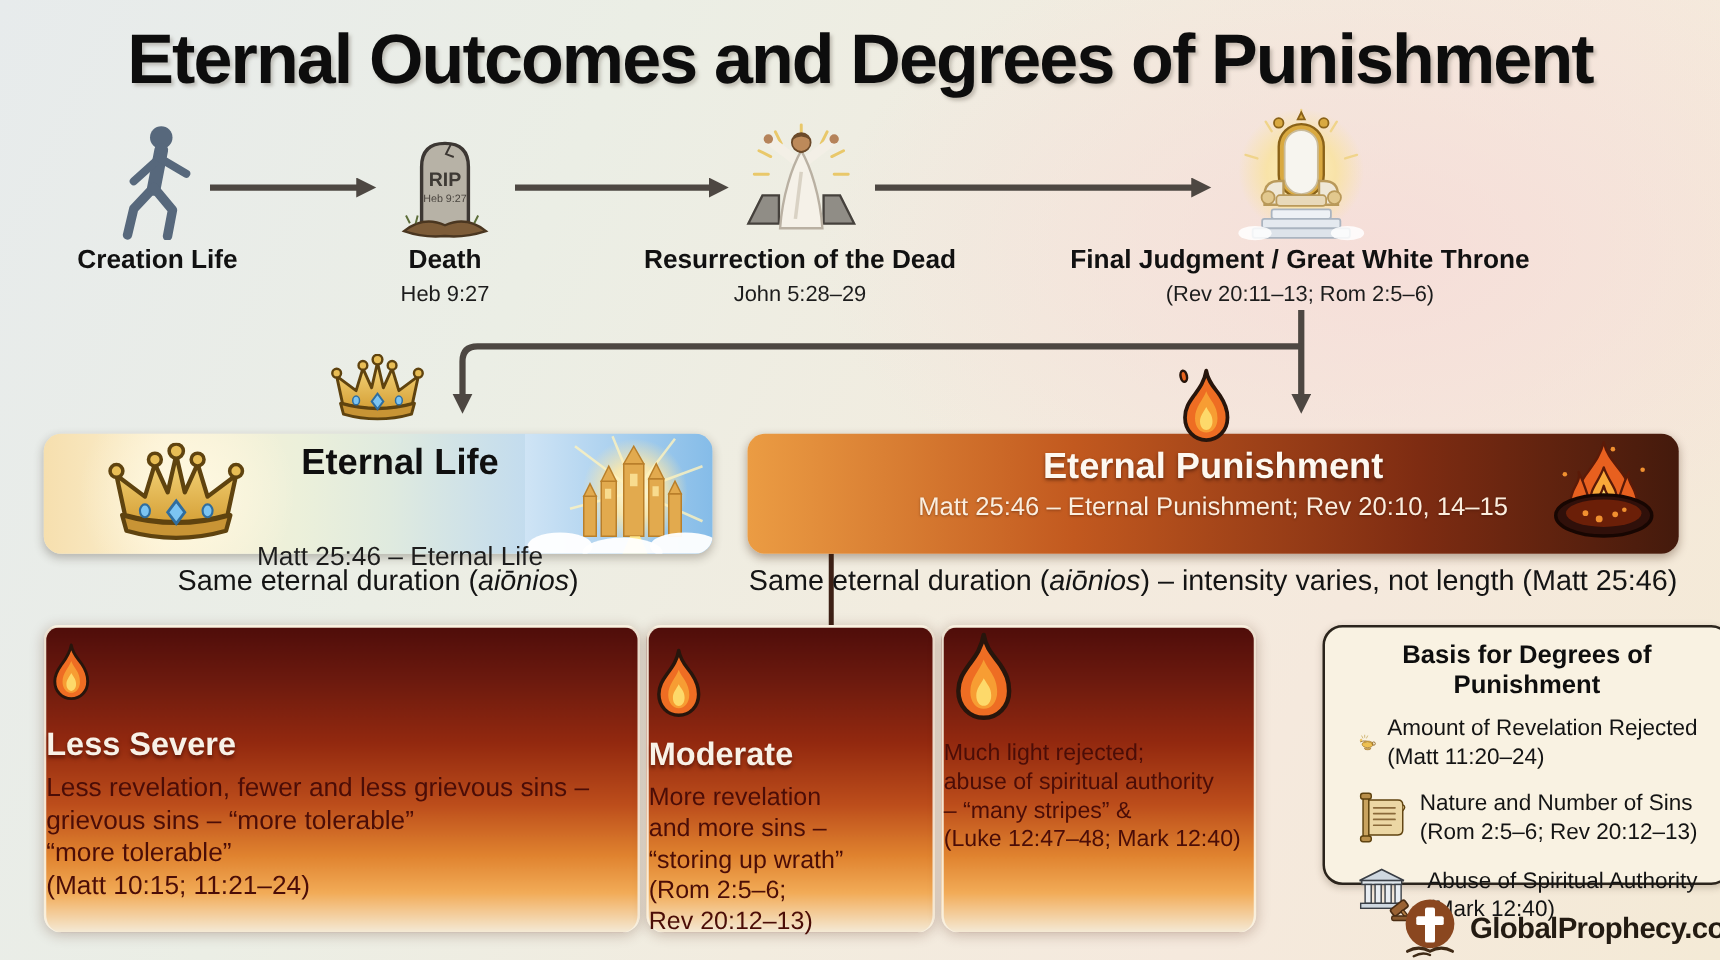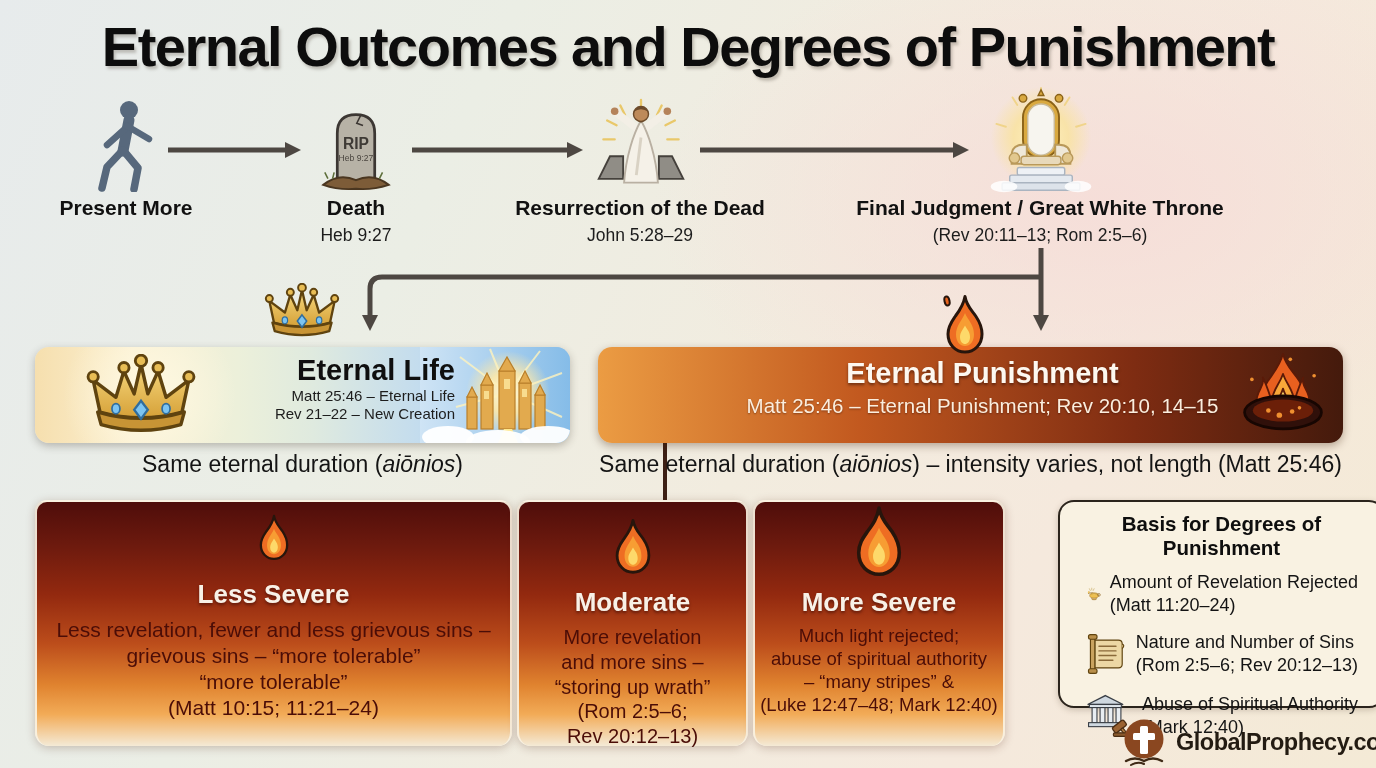--- a/index.html
+++ b/index.html
@@ -16,36 +16,36 @@
   .step-label{font-size:21px;font-weight:700;color:#111;text-align:center;z-index:2;}
   .step-ref{font-size:17.5px;color:#1c1c1c;text-align:center;z-index:2;}
   
   #overlay{left:0;top:0;width:1376px;height:768px;z-index:1;pointer-events:none;}
   
   .life-box{left:35px;top:347px;width:535px;height:96px;border-radius:14px;z-index:2;
     background:linear-gradient(90deg,#f6dfae 0%,#fbf0d2 18%,#ecf0da 38%,#dfeadf 52%,#c3dcee 72%,#97c4e8 100%);
     box-shadow:0 3px 8px rgba(60,50,40,.30);}
   .life-glow{left:0;top:0;width:240px;height:96px;border-radius:14px;
     background:radial-gradient(circle at 115px 48px,#fff9e2 0%,rgba(255,247,220,0) 65%);}
-  .life-text{left:150px;top:7px;width:270px;text-align:right;}
+  .life-text{left:150px;top:7px;width:270px;text-align:center;}
   .life-title{font-size:29px;font-weight:800;color:#0f0f0f;}
-  .life-line{font-size:15px;color:#1d1d1d;line-height:1.22;}
+  .life-line{font-size:21px;color:#1d1d1d;line-height:1.22;margin-top:46px;}
   .city-wrap{right:0;top:0;width:150px;height:96px;border-radius:0 14px 14px 0;overflow:hidden;}
   .pun-box{left:598px;top:347px;width:745px;height:96px;border-radius:14px;z-index:2;
     background:linear-gradient(90deg,#eb9c43 0%,#c2591f 35%,#7e2c12 72%,#441a0c 100%);
     box-shadow:0 3px 8px rgba(60,30,10,.35);}
-  .pun-text{left:0;top:10px;width:745px;text-align:center;padding-left:12px;}
+  .pun-text{left:0;top:10px;width:745px;text-align:center;}
   .pun-title{font-size:29px;font-weight:800;color:#fdf8f0;text-shadow:0 2px 3px rgba(30,5,0,.5);}
   .pun-line{font-size:20.5px;color:#fbeede;margin-top:4px;text-shadow:0 1px 2px rgba(30,5,0,.4);}
   .note{top:451px;font-size:23px;color:#141414;text-align:center;z-index:2;}
   .it{font-style:italic;}
   .drop-line{left:663px;top:443px;width:4px;height:58px;background:#3d2015;z-index:1;}
   
   .deg{top:500px;height:246px;z-index:2;border:2px solid rgba(250,242,226,.92);border-bottom:none;
-    border-radius:12px 12px 14px 14px;box-sizing:border-box;text-align:center;
+    border-radius:12px 12px 14px 14px;box-sizing:border-box;text-align:left;
     background:linear-gradient(180deg,#4f0d0a 0%,#6d1a0e 18%,#93290f 38%,#bc4d1b 58%,#e0832f 75%,#f2ab57 87%,#f4ead6 100%);
     box-shadow:0 2px 10px rgba(80,30,10,.25);}
   .deg-title{font-size:26px;font-weight:800;color:#f8f1e7;text-shadow:0 2px 3px rgba(50,8,4,.55);}
   .deg-body{margin-top:7px;color:#4b0d07;font-weight:500;line-height:1.24;}
   .flame{display:inline-block;}
   
   .basis{left:1058px;top:500px;width:327px;height:208px;box-sizing:border-box;z-index:2;
     background:#f9f2e2;border:2px solid #2b241c;border-radius:16px;padding:10px 25px;
     box-shadow:0 2px 6px rgba(80,60,40,.25);}
   .basis-title{font-size:20.5px;font-weight:800;color:#0e0e0e;text-align:center;}
@@ -167,21 +167,21 @@
     <circle cx="27" cy="76" r="5.5" fill="#e2c88e" stroke="#b9995a" stroke-width="1.5"></circle>
     <circle cx="83" cy="76" r="5.5" fill="#e2c88e" stroke="#b9995a" stroke-width="1.5"></circle>
     <rect x="34" y="74" width="42" height="9" rx="3" fill="#e8d9ba" stroke="#b9995a" stroke-width="1.5"></rect>
     <rect x="30" y="86" width="50" height="8" rx="2" fill="#eef1f5" stroke="#aab4c0" stroke-width="1.5"></rect>
     <rect x="22" y="94" width="66" height="8" rx="2" fill="#e4e9ef" stroke="#aab4c0" stroke-width="1.5"></rect>
     <rect x="14" y="102" width="82" height="8" rx="2" fill="#dde3ea" stroke="#aab4c0" stroke-width="1.5"></rect>
     <ellipse cx="16" cy="106" rx="14" ry="6" fill="#ffffff" opacity=".85"></ellipse>
     <ellipse cx="94" cy="106" rx="14" ry="6" fill="#ffffff" opacity=".85"></ellipse>
   </svg>
 
-  <div class="abs step-label" style="left:26px;top:196px;width:200px">Present More</div>
+  <div class="abs step-label" style="left:26px;top:196px;width:200px">Creation Life</div>
   <div class="abs step-label" style="left:256px;top:196px;width:200px">Death</div>
   <div class="abs step-ref" style="left:256px;top:225px;width:200px">Heb 9:27</div>
   <div class="abs step-label" style="left:470px;top:196px;width:340px">Resurrection of the Dead</div>
   <div class="abs step-ref" style="left:470px;top:225px;width:340px">John 5:28–29</div>
   <div class="abs step-label" style="left:810px;top:196px;width:460px">Final Judgment / Great White Throne</div>
   <div class="abs step-ref" style="left:810px;top:225px;width:460px">(Rev 20:11–13; Rom 2:5–6)</div>
 
   <svg class="abs" style="left:261px;top:283px;z-index:3" width="82" height="56">
     <use href="#crown-sym" width="82" height="56"></use>
   </svg>
@@ -292,21 +292,20 @@
       <div>“storing up wrath”</div>
       <div>(Rom 2:5–6;</div>
       <div>Rev 20:12–13)</div>
     </div>
   </div>
 
   <div class="abs deg" style="left:753px;width:252px">
     <svg class="flame" style="margin-top:3px" width="64" height="74">
         <use href="#flame-sym" width="64" height="74"></use>
       </svg>
-    <div class="deg-title" style="margin-top:4px">More Severe</div>
     <div class="deg-body" style="font-size:18.5px">
       <div>Much light rejected;</div>
       <div>abuse of spiritual authority</div>
       <div>– “many stripes” &amp;</div>
       <div>(Luke 12:47–48; Mark 12:40)</div>
     </div>
   </div>
 
   <div class="abs basis">
     <div class="basis-title">Basis for Degrees of Punishment</div>

